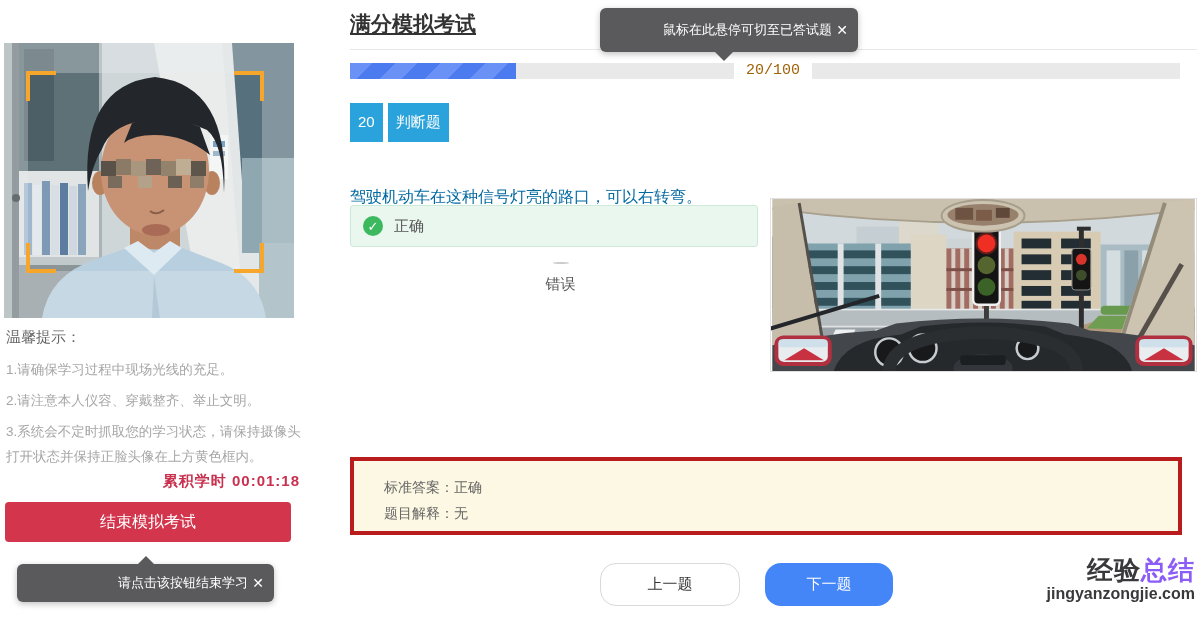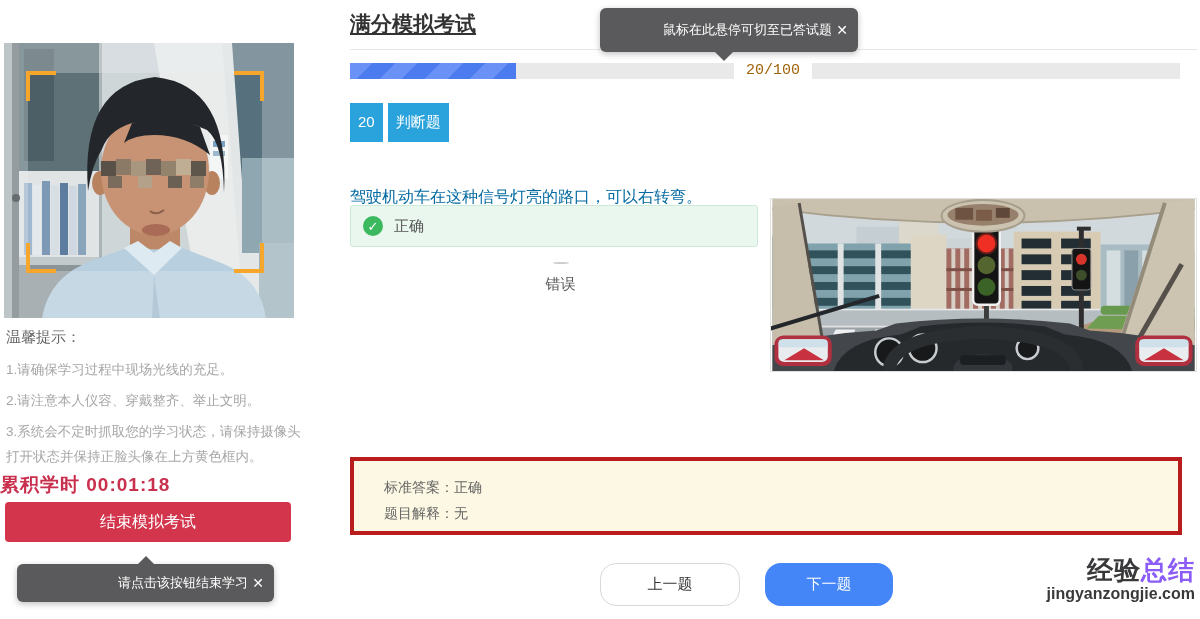--- a/index.html
+++ b/index.html
@@ -8,22 +8,22 @@
 
   
   .sidebar { position:absolute; left:0; top:0; width:320px; height:619px; background:#fff; }
   .webcam { position:absolute; left:4px; top:43px; width:290px; height:275px; overflow:hidden; }
   .webcam svg { display:block; }
 
   .tips { position:absolute; left:6px; top:328px; width:302px; }
   .tips-title { font-size:15px; font-weight:normal; color:#666; margin-bottom:10px; }
   .tips p { font-size:13.5px; color:#a6a6a6; line-height:25px; margin-bottom:6px; }
 
-  .timer { position:absolute; left:0; top:472px; width:300px; text-align:left;
-           color:#c9304e; font-size:19px; font-weight:bold; letter-spacing:1px; }
+  .timer { position:absolute; left:0; top:472px; width:300px; text-align:right;
+           color:#c9304e; font-size:15px; font-weight:bold; letter-spacing:1px; }
   .end-btn { position:absolute; left:5px; top:502px; width:286px; height:40px;
              background:#d2354c; color:#fff; font-size:16px; border:none; border-radius:4px;
              font-family:inherit; cursor:pointer; }
 
   .tooltip { position:absolute; background:#5a5a5c; border-radius:6px; color:#fff;
              font-size:13px; display:flex; align-items:center; justify-content:center;
              box-shadow:0 2px 6px rgba(0,0,0,.25); }
   .tooltip .tip-text { flex:1; text-align:right; padding:0 26px 0 14px; }
   .tooltip .tip-close { position:absolute; right:10px; top:50%; transform:translateY(-50%);
              font-size:14px; font-weight:bold; color:#fff; cursor:pointer; }

